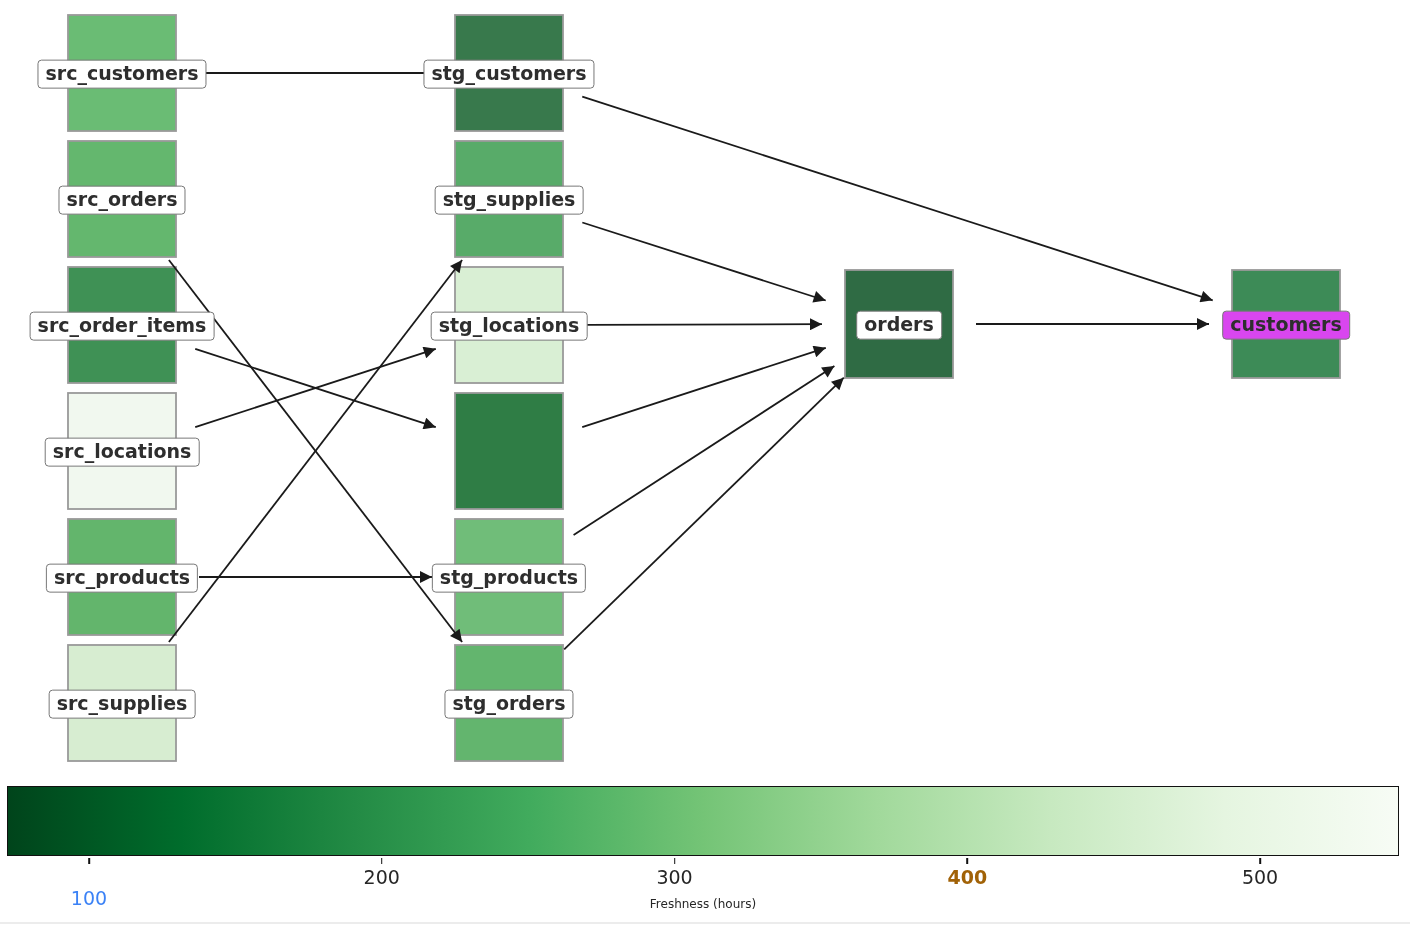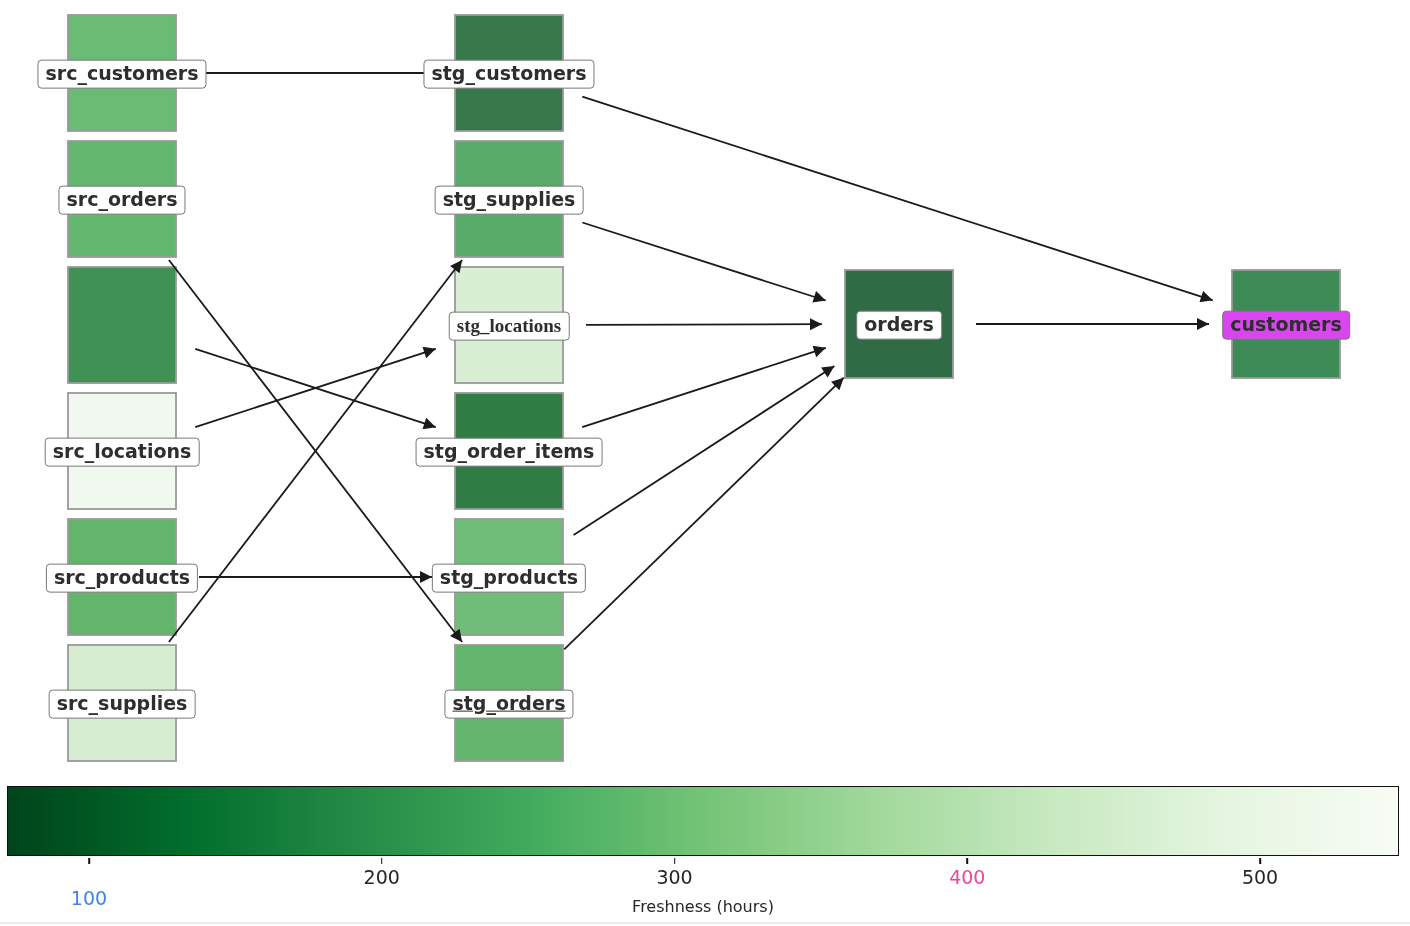--- a/index.html
+++ b/index.html
@@ -43,21 +43,21 @@
     position:absolute;
     top:866px;
     transform:translateX(-50%);
     font-size:19px;
     color:#262626;
   }
   .cb-axis-label{
     position:absolute;
     left:703px;top:897px;
     transform:translateX(-50%);
-    font-size:16px;
+    font-size:12px;
     color:#262626;
     white-space:nowrap;
   }
   .figure-bottom-edge{
     position:absolute;
     left:0;top:922px;
     width:1410px;height:2px;
     background:#ececec;
   }
 </style>
@@ -101,42 +101,42 @@
         <line x1="582.2158149053412" y1="427.1579269410812" x2="825.7841850946588" y2="347.8420730589188" stroke="#1a1a1a" stroke-width="1.8" marker-end="url(#arrowhead)"></line>
         <line x1="573.5979751888042" y1="535.094134044186" x2="834.4020248111958" y2="365.90586595581397" stroke="#1a1a1a" stroke-width="1.8" marker-end="url(#arrowhead)"></line>
         <line x1="564.2204019666314" y1="649.3370965503761" x2="843.7795980333686" y2="377.66290344962385" stroke="#1a1a1a" stroke-width="1.8" marker-end="url(#arrowhead)"></line>
         <line x1="976" y1="324" x2="1209" y2="324" stroke="#1a1a1a" stroke-width="1.8" marker-end="url(#arrowhead)"></line>
       </g>
   </svg>
 
   <div id="node-labels">
       <div class="node-label" style="left: 122px; top: 74px; background: rgb(255, 255, 255); border-color: rgb(120, 120, 120); color: rgb(46, 46, 46);">src_customers</div>
       <div class="node-label" style="left: 122px; top: 200px; background: rgb(255, 255, 255); border-color: rgb(120, 120, 120); color: rgb(46, 46, 46);">src_orders</div>
+      <div class="node-label" style="left: 122px; top: 326px; background: rgb(255, 255, 255); border-color: rgb(120, 120, 120); color: rgb(46, 46, 46);">src_order_items</div>
       <div class="node-label" style="left: 122px; top: 452px; background: rgb(255, 255, 255); border-color: rgb(120, 120, 120); color: rgb(46, 46, 46);">src_locations</div>
       <div class="node-label" style="left: 122px; top: 578px; background: rgb(255, 255, 255); border-color: rgb(120, 120, 120); color: rgb(46, 46, 46);">src_products</div>
       <div class="node-label" style="left: 122px; top: 704px; background: rgb(255, 255, 255); border-color: rgb(120, 120, 120); color: rgb(46, 46, 46);">src_supplies</div>
       <div class="node-label" style="left: 509px; top: 74px; background: rgb(255, 255, 255); border-color: rgb(120, 120, 120); color: rgb(46, 46, 46);">stg_customers</div>
       <div class="node-label" style="left: 509px; top: 200px; background: rgb(255, 255, 255); border-color: rgb(120, 120, 120); color: rgb(46, 46, 46);">stg_supplies</div>
-      <div class="node-label" style="left: 509px; top: 326px; background: rgb(255, 255, 255); border-color: rgb(120, 120, 120); color: rgb(46, 46, 46); font-family: Liberation Serif, serif;">stg_locations</div>
-      <div class="node-label" style="left: 509px; top: 452px; background: rgb(255, 255, 255); border-color: rgb(120, 120, 120); color: rgb(46, 46, 46);">stg_order_items</div>
+      <div class="node-label" style="left: 509px; top: 326px; background: rgb(255, 255, 255); border-color: rgb(120, 120, 120); color: rgb(46, 46, 46);">stg_locations</div>
       <div class="node-label" style="left: 509px; top: 578px; background: rgb(255, 255, 255); border-color: rgb(120, 120, 120); color: rgb(46, 46, 46); text-align: center;">stg_products</div>
-      <div class="node-label" style="left: 509px; top: 704px; background: rgb(255, 255, 255); border-color: rgb(120, 120, 120); color: rgb(46, 46, 46); text-decoration: underline;">stg_orders</div>
+      <div class="node-label" style="left: 509px; top: 704px; background: rgb(255, 255, 255); border-color: rgb(120, 120, 120); color: rgb(46, 46, 46);">stg_orders</div>
       <div class="node-label" style="left: 899px; top: 325px; background: rgb(255, 255, 255); border-color: rgb(120, 120, 120); color: rgb(46, 46, 46);">orders</div>
       <div class="node-label" style="left: 1286px; top: 325px; background: #d946ef; border-color: rgb(120, 120, 120); color: rgb(46, 46, 46);">customers</div>
     </div>
 
   <div class="colorbar-bar" id="cb-bar" style="background: linear-gradient(to right, rgb(0, 68, 27), rgb(0, 109, 44), rgb(35, 139, 69), rgb(65, 171, 93), rgb(116, 196, 118), rgb(161, 217, 155), rgb(199, 233, 192), rgb(229, 245, 224), rgb(247, 252, 245)); border-color: rgb(17, 17, 17);"></div>
   <div id="cb-ticks">
       <div class="cb-tick-mark" style="left: 88.9765px; background: rgb(17, 17, 17);"></div>
       <div class="cb-tick-label" style="left: 88.9765px; color: #3b82f6; margin-top: 21px;">100</div>
       <div class="cb-tick-mark" style="left: 381.75px; background: rgb(17, 17, 17);"></div>
       <div class="cb-tick-label" style="left: 381.75px; color: rgb(38, 38, 38);">200</div>
       <div class="cb-tick-mark" style="left: 674.523px; background: rgb(17, 17, 17);"></div>
       <div class="cb-tick-label" style="left: 674.523px; color: rgb(38, 38, 38);">300</div>
       <div class="cb-tick-mark" style="left: 967.296px; background: rgb(17, 17, 17);"></div>
-      <div class="cb-tick-label" style="left: 967.296px; color: #ec4899;">400</div>
+      <div class="cb-tick-label" style="left: 967.296px; color: #a16207; font-weight: bold;">400</div>
       <div class="cb-tick-mark" style="left: 1260.07px; background: rgb(17, 17, 17);"></div>
       <div class="cb-tick-label" style="left: 1260.07px; color: rgb(38, 38, 38);">500</div>
     </div>
   <div class="cb-axis-label">Freshness (hours)</div>
 
   <div class="figure-bottom-edge"></div>
 </div>
 
 </body></html>

